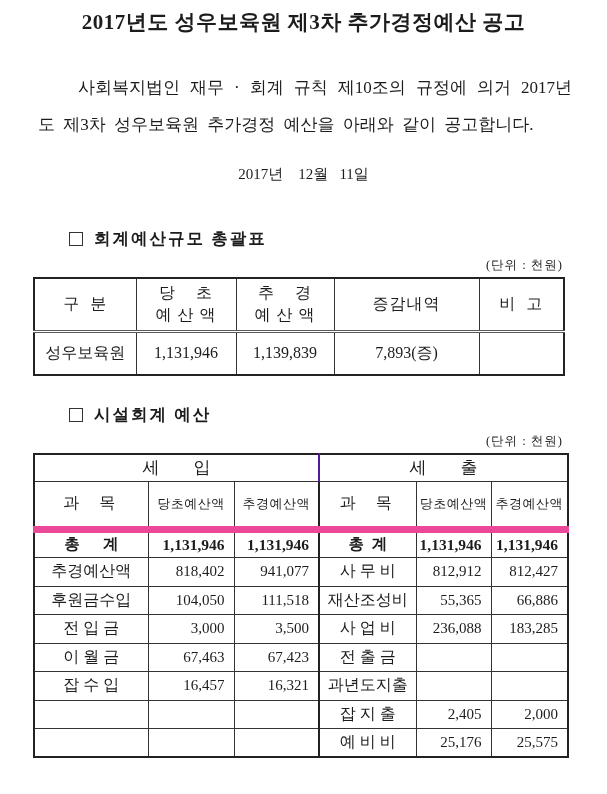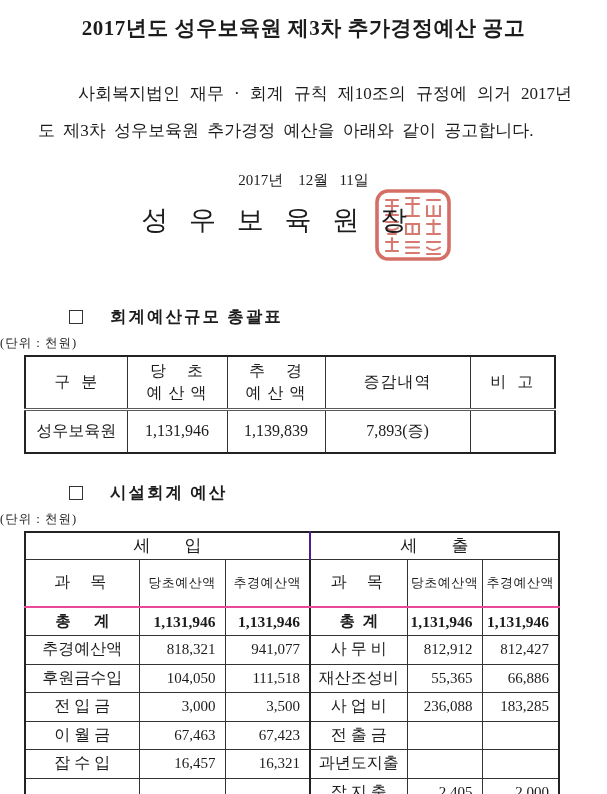--- a/index.html
+++ b/index.html
@@ -7,21 +7,21 @@
   .page {
     position: relative;
     width: 607px;
     height: 794px;
     background: #ffffff;
     font-family: "Liberation Serif", "DejaVu Serif", serif;
     color: #1c1c1c;
     overflow: hidden;
   }
   .title {
-    padding-top: 14px;
+    padding-top: 8px;
     text-align: center;
     font-size: 21px;
     font-weight: bold;
     letter-spacing: 0.5px;
   }
   .body-text {
     margin: 33px 35px 0 38px;
     font-size: 17px;
     line-height: 37px;
     text-indent: 40px;
@@ -55,43 +55,43 @@
     width: 78px;
     height: 74px;
     z-index: 1;
     opacity: 0.9;
     filter: blur(0.3px);
     mix-blend-mode: multiply;
   }
   .section-heading {
     display: flex;
     align-items: center;
-    gap: 27px;
+    gap: 11px;
     margin: 44px 0 0 30px;
     font-size: 16.5px;
     font-weight: bold;
     letter-spacing: 2px;
     padding-left: 39px;
   }
   .checkbox {
     width: 14px;
     height: 14px;
     border: 1.5px solid #333;
     flex: 0 0 auto;
   }
   .unit-note {
     margin: 7px 44px 0 0;
-    text-align: left;
+    text-align: right;
     font-size: 12.5px;
     letter-spacing: 1px;
   }
   table {
     border-collapse: collapse;
     table-layout: fixed;
-    margin-left: 24px;
+    margin-left: 33px;
     margin-top: 3px;
     border: 2px solid #222;
   }
   th, td { border: 1px solid #333; overflow: hidden; }
   
   .t1 { width: 530px; }
   .t1 thead th {
     height: 53px;
     font-weight: normal;
     font-size: 16px;
@@ -114,21 +114,21 @@
     font-weight: normal;
     font-size: 17px;
     white-space: pre;
     text-align: center;
   }
   .t2 .sub th {
     height: 48px;
     font-weight: normal;
     text-align: center;
     white-space: pre;
-    border-bottom: 2px solid #ec4899;
+    border-bottom: 7px solid #ec4899;
   }
   .t2 .sub th.cat { font-size: 16px; letter-spacing: 4px; }
   .t2 .sub th.amt { font-size: 13px; letter-spacing: 0.5px; }
   .t2 tbody td { height: 28.5px; font-size: 15px; }
   .t2 tbody td:nth-child(1),
   .t2 tbody td:nth-child(4) {
     text-align: center;
     white-space: pre;
     font-size: 16px;
   }
@@ -147,37 +147,20 @@
 <body>
 
 <div class="page">
 
   <div class="title">2017년도 성우보육원 제3차 추가경정예산 공고</div>
 
   <p class="body-text">사회복지법인 재무 · 회계 규칙 제10조의 규정에 의거 2017년도 제3차 성우보육원 추가경정 예산을 아래와 같이 공고합니다.</p>
 
   <div class="date-line">2017년    12월   11일</div>
 
-  <div class="signer-row">
-    <div class="signer">성 우 보 육 원 장</div>
-    <svg class="seal" viewBox="0 0 78 74" xmlns="http://www.w3.org/2000/svg">
-      <rect x="3" y="3" width="72" height="68" rx="11" fill="none" stroke="#c8493d" stroke-width="3.6" opacity="0.88"></rect>
-      <g fill="none" stroke="#c8493d" stroke-width="2.1" stroke-linecap="round" opacity="0.82">
-        <path d="M12 12 h12 M12 18 h12 M18 12 v15 M12 27 h12"></path>
-        <path d="M12 34 h12 M12 40 q6 4 12 0 M14 46 h8"></path>
-        <path d="M12 54 h12 M18 50 v13 M12 63 h12"></path>
-        <path d="M32 10 h13 M32 16 h13 M38.5 10 v18 M32 28 h13"></path>
-        <path d="M32 36 v10 h13 v-10 z M38.5 36 v10"></path>
-        <path d="M32 54 h13 M32 59.5 h13 M32 65 h13"></path>
-        <path d="M53 12 h13 M53 18 v10 h13 v-10 M59.5 18 v10"></path>
-        <path d="M53 36 h13 M59.5 32 v14 M53 46 h13"></path>
-        <path d="M53 54 h13 M53 59.5 q6 5 13 0 M53 66 h13"></path>
-      </g>
-    </svg>
-  </div>
 
   <div class="section-heading">
     <span class="checkbox"></span>
     <span>회계예산규모 총괄표</span>
   </div>
   <div class="unit-note">(단위 : 천원)</div>
 
   <table class="t1">
     <colgroup>
       <col style="width:102px">
@@ -241,21 +224,21 @@
         <tr>
           <td>총      계</td>
           <td>1,131,946</td>
           <td>1,131,946</td>
           <td>총  계</td>
           <td>1,131,946</td>
           <td>1,131,946</td>
         </tr>
         <tr>
           <td>추경예산액</td>
-          <td>818,321</td>
+          <td>818,402</td>
           <td>941,077</td>
           <td>사 무 비</td>
           <td>812,912</td>
           <td>812,427</td>
         </tr>
         <tr>
           <td>후원금수입</td>
           <td>104,050</td>
           <td>111,518</td>
           <td>재산조성비</td>

